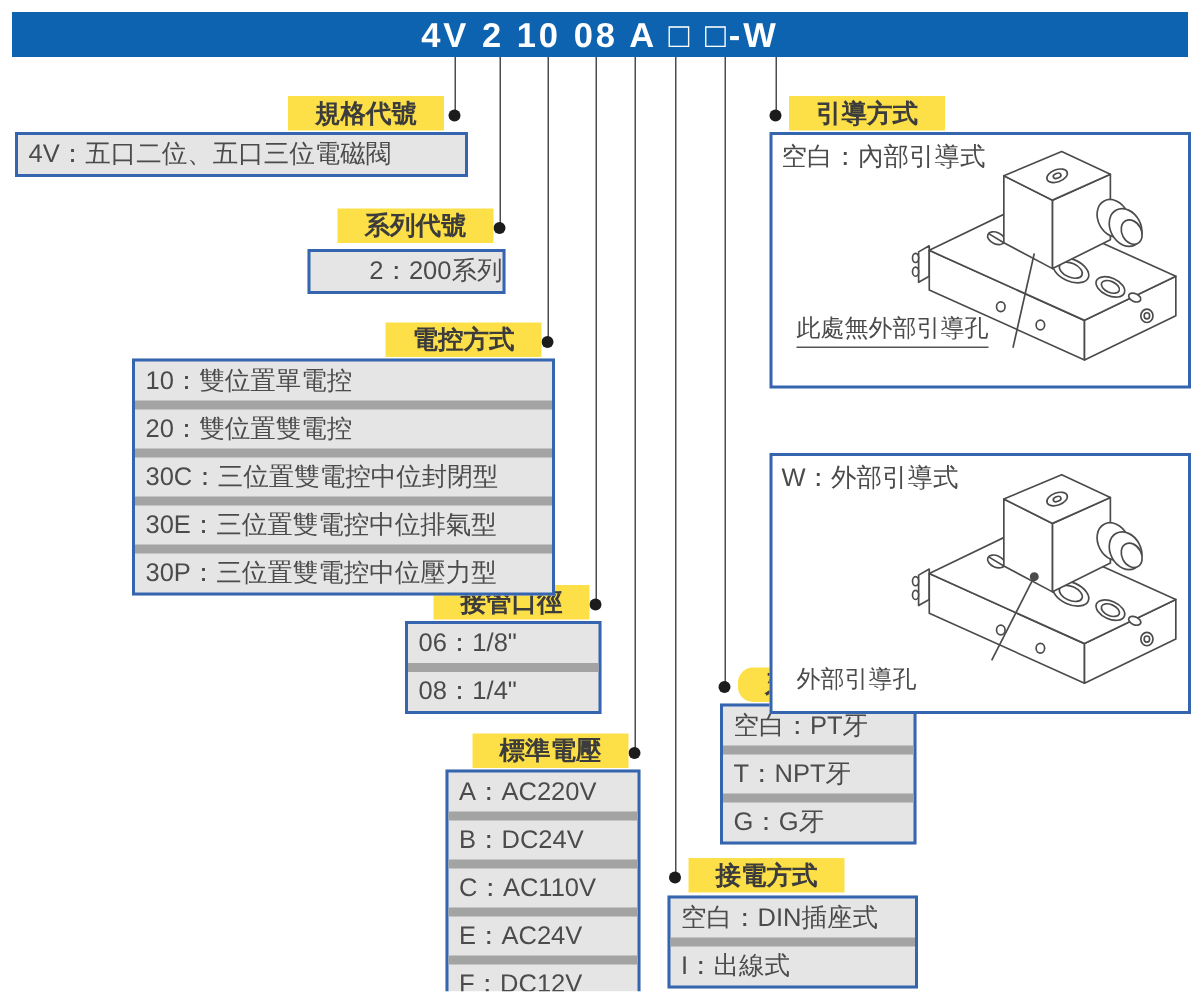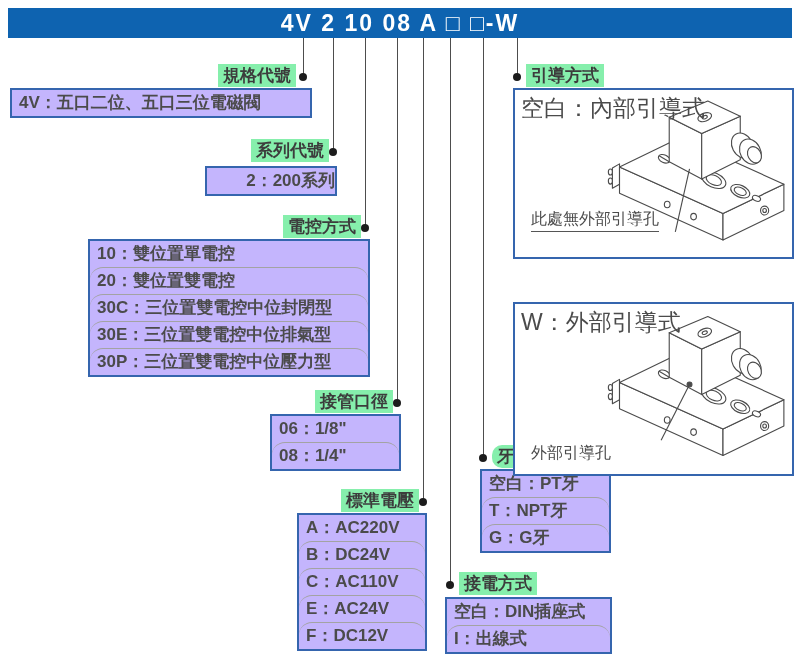--- a/index.html
+++ b/index.html
@@ -8,31 +8,31 @@
     font-family:"Liberation Sans","DejaVu Sans",sans-serif;color:#4b4b4b;
   }
   .banner{
     position:absolute;left:8px;top:8px;width:784px;height:30px;
     background:#0e63b0;color:#ffffff;font-weight:bold;font-size:23px;
     text-align:center;line-height:30px;letter-spacing:2px;
   }
   .lead{position:absolute;width:0;border-left:1px solid #4d4d4d;}
   .dot{position:absolute;width:8px;height:8px;border-radius:50%;background:#1c1c1c;}
   .chip{
-    position:absolute;background:#86efac;color:#3c3c3c;font-weight:bold;
-    font-size:17px;line-height:21px;padding:1px 5px;white-space:nowrap;
-  }
-  .vbox{position:absolute;border:2px solid #3565ae;background:#c4b5fd;font-weight:bold;}
+    position:absolute;background:#fde047;color:#3c3c3c;font-weight:bold;
+    font-size:17px;line-height:21px;padding:1px 18px;white-space:nowrap;
+  }
+  .vbox{position:absolute;border:2px solid #3565ae;background:#e5e5e5;}
   .vbox .row{
     height:26px;line-height:26px;font-size:17px;color:#4b4b4b;
     padding-left:7px;white-space:nowrap;overflow:hidden;
   }
-  .vbox .row + .row{border-top:1px solid #a3a3a3;border-radius:13px;}
+  .vbox .row + .row{border-top:6px solid #a3a3a3;}
   .pbox{position:absolute;border:2px solid #3565ae;background:#ffffff;}
-  .pbox .caption{position:absolute;left:6px;top:3px;font-size:23px;color:#4b4b4b;white-space:nowrap;}
+  .pbox .caption{position:absolute;left:6px;top:3px;font-size:17px;color:#4b4b4b;white-space:nowrap;}
   .pbox .note{position:absolute;font-size:16px;color:#4b4b4b;white-space:nowrap;text-align:center;}
   .pbox .note.ul{border-bottom:1px solid #555;padding-bottom:1px;}
   .valve{position:absolute;left:0;top:0;width:100%;height:100%;}
 </style>
 </head>
 <body>
 
 <div class="canvas">
 
   <div class="banner">4V 2 10 08 A □ □-W</div>

